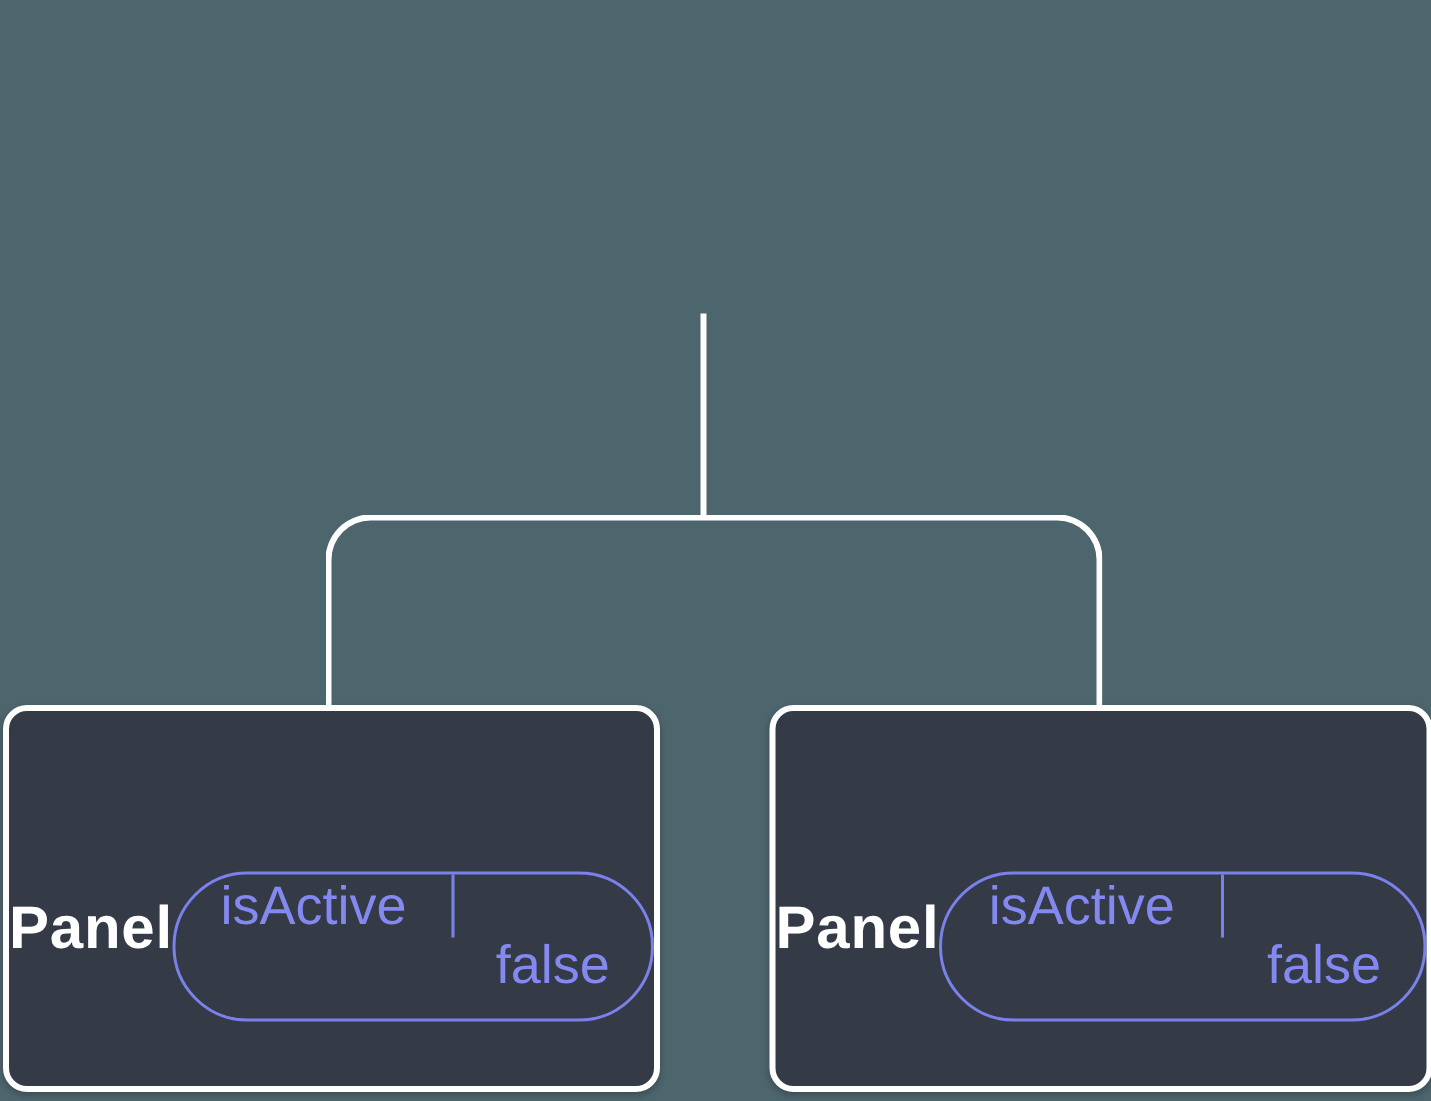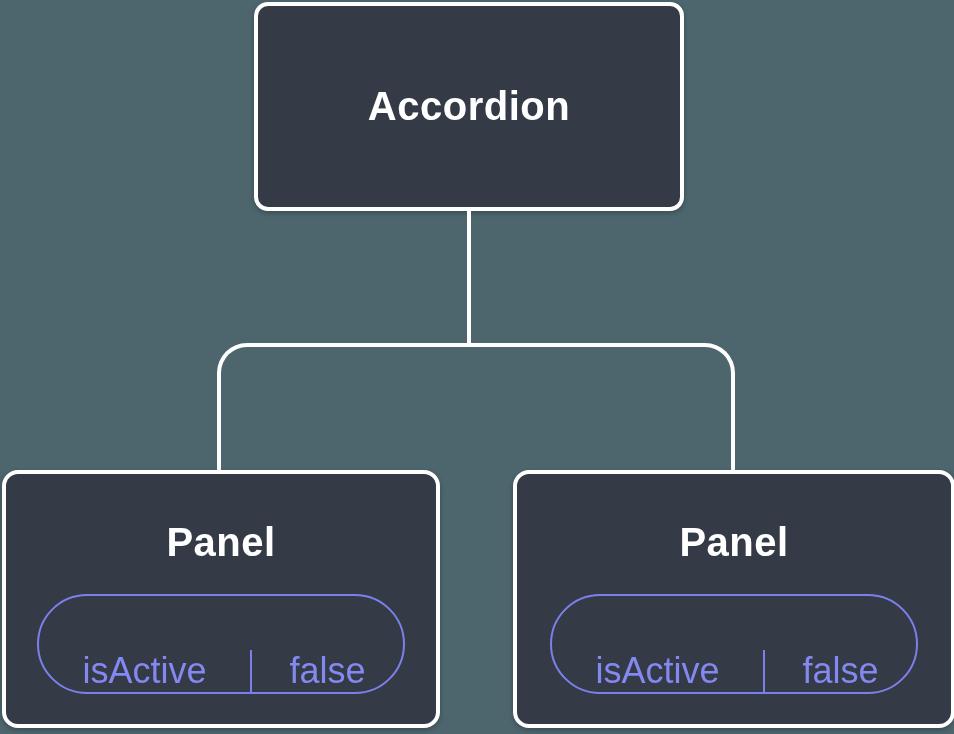--- a/index.html
+++ b/index.html
@@ -46,57 +46,54 @@
     position:absolute;
     left:217px;top:343px;width:518px;height:127px;
     box-sizing:border-box;
     border:4px solid var(--connector);
     border-bottom:none;
     border-radius:30px 30px 0 0;
   }
   .panel{
     top:470px;height:258px;
     border-radius:16px;
-    display:flex;flex-direction:column;align-items:center;
+    display:flex;flex-direction:row;align-items:center;
     padding-top:40px;
   }
   .panel-left{left:2px;width:438px;}
   .panel-right{left:513px;width:442px;}
   .panel .node-label{
     line-height:56px;
   }
   .state-pill{
     margin-top:24px;
     width:368px;height:100px;
     box-sizing:border-box;
     border:2.5px solid var(--state-border);
     border-radius:50px;
     display:flex;
-    align-items:flex-end;
+    align-items:flex-start;
   }
   .state-cell{
     display:flex;align-items:center;justify-content:center;
     color:var(--state-text);
     font-size:36px;
     font-weight:400;
   }
   .state-name{
     width:58%;
     border-right:2.5px solid var(--state-border);
   }
   .state-value{flex:1;margin-top:39px;}
 </style>
 </head>
 <body>
 
 <div class="canvas">
 
-  <div class="node node-root">
-    <span class="node-label">Accordion</span>
-  </div>
 
   <div class="stem"></div>
   <div class="bracket"></div>
 
   <div class="node panel panel-left">
     <span class="node-label">Panel</span>
     <div class="state-pill">
       <span class="state-cell state-name">isActive</span>
       <span class="state-cell state-value">false</span>
     </div>

